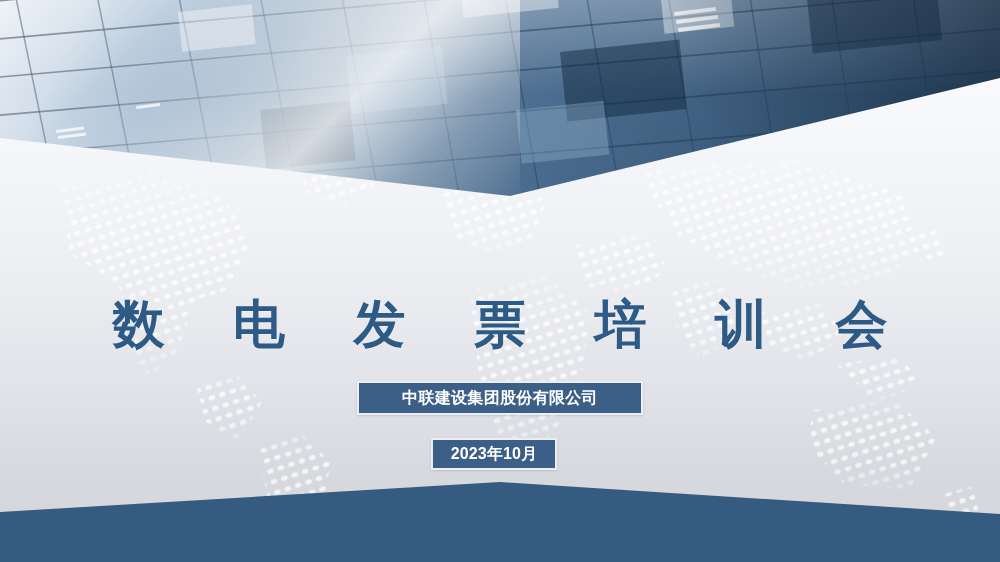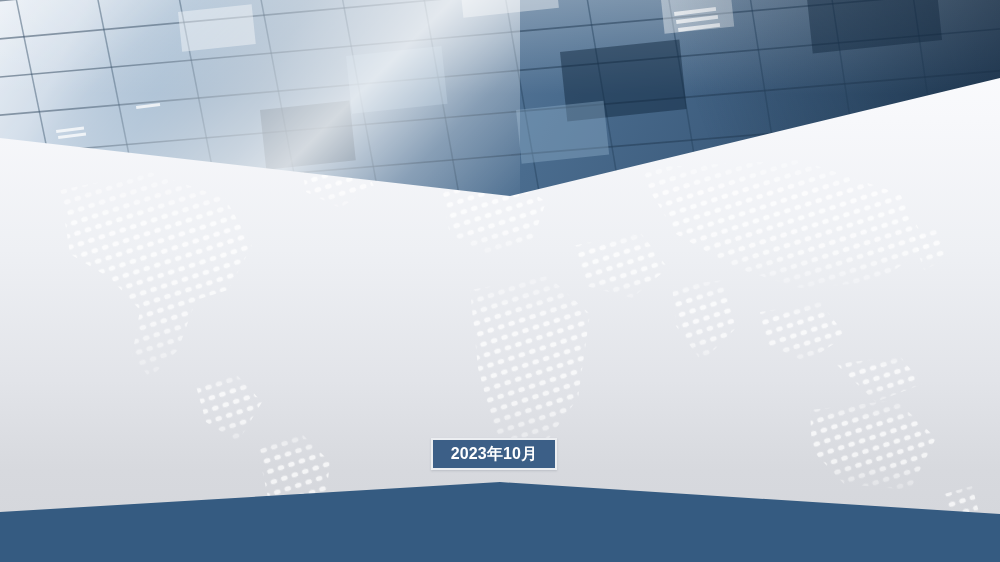--- a/index.html
+++ b/index.html
@@ -257,19 +257,21 @@
       </g>
       <g fill="#9dbcd6" opacity="0.35">
         <rect x="386" y="96" width="96" height="58" transform="rotate(-6 386 96)"></rect>
         <rect x="556" y="150" width="88" height="54" transform="rotate(-6 556 150)"></rect>
       </g>
     </svg>
     <div class="sky-wash"></div>
     <div class="dark-corner"></div>
   </div>
 
-
+  <div class="title">数 电 发 票 培 训 会</div>
+
+  <div class="box company-box">中联建设集团股份有限公司</div>
 
   <div class="box date-box">2023年10月</div>
 
   <div class="bottom-bar"></div>
 
 </div>
 
 </body></html>

